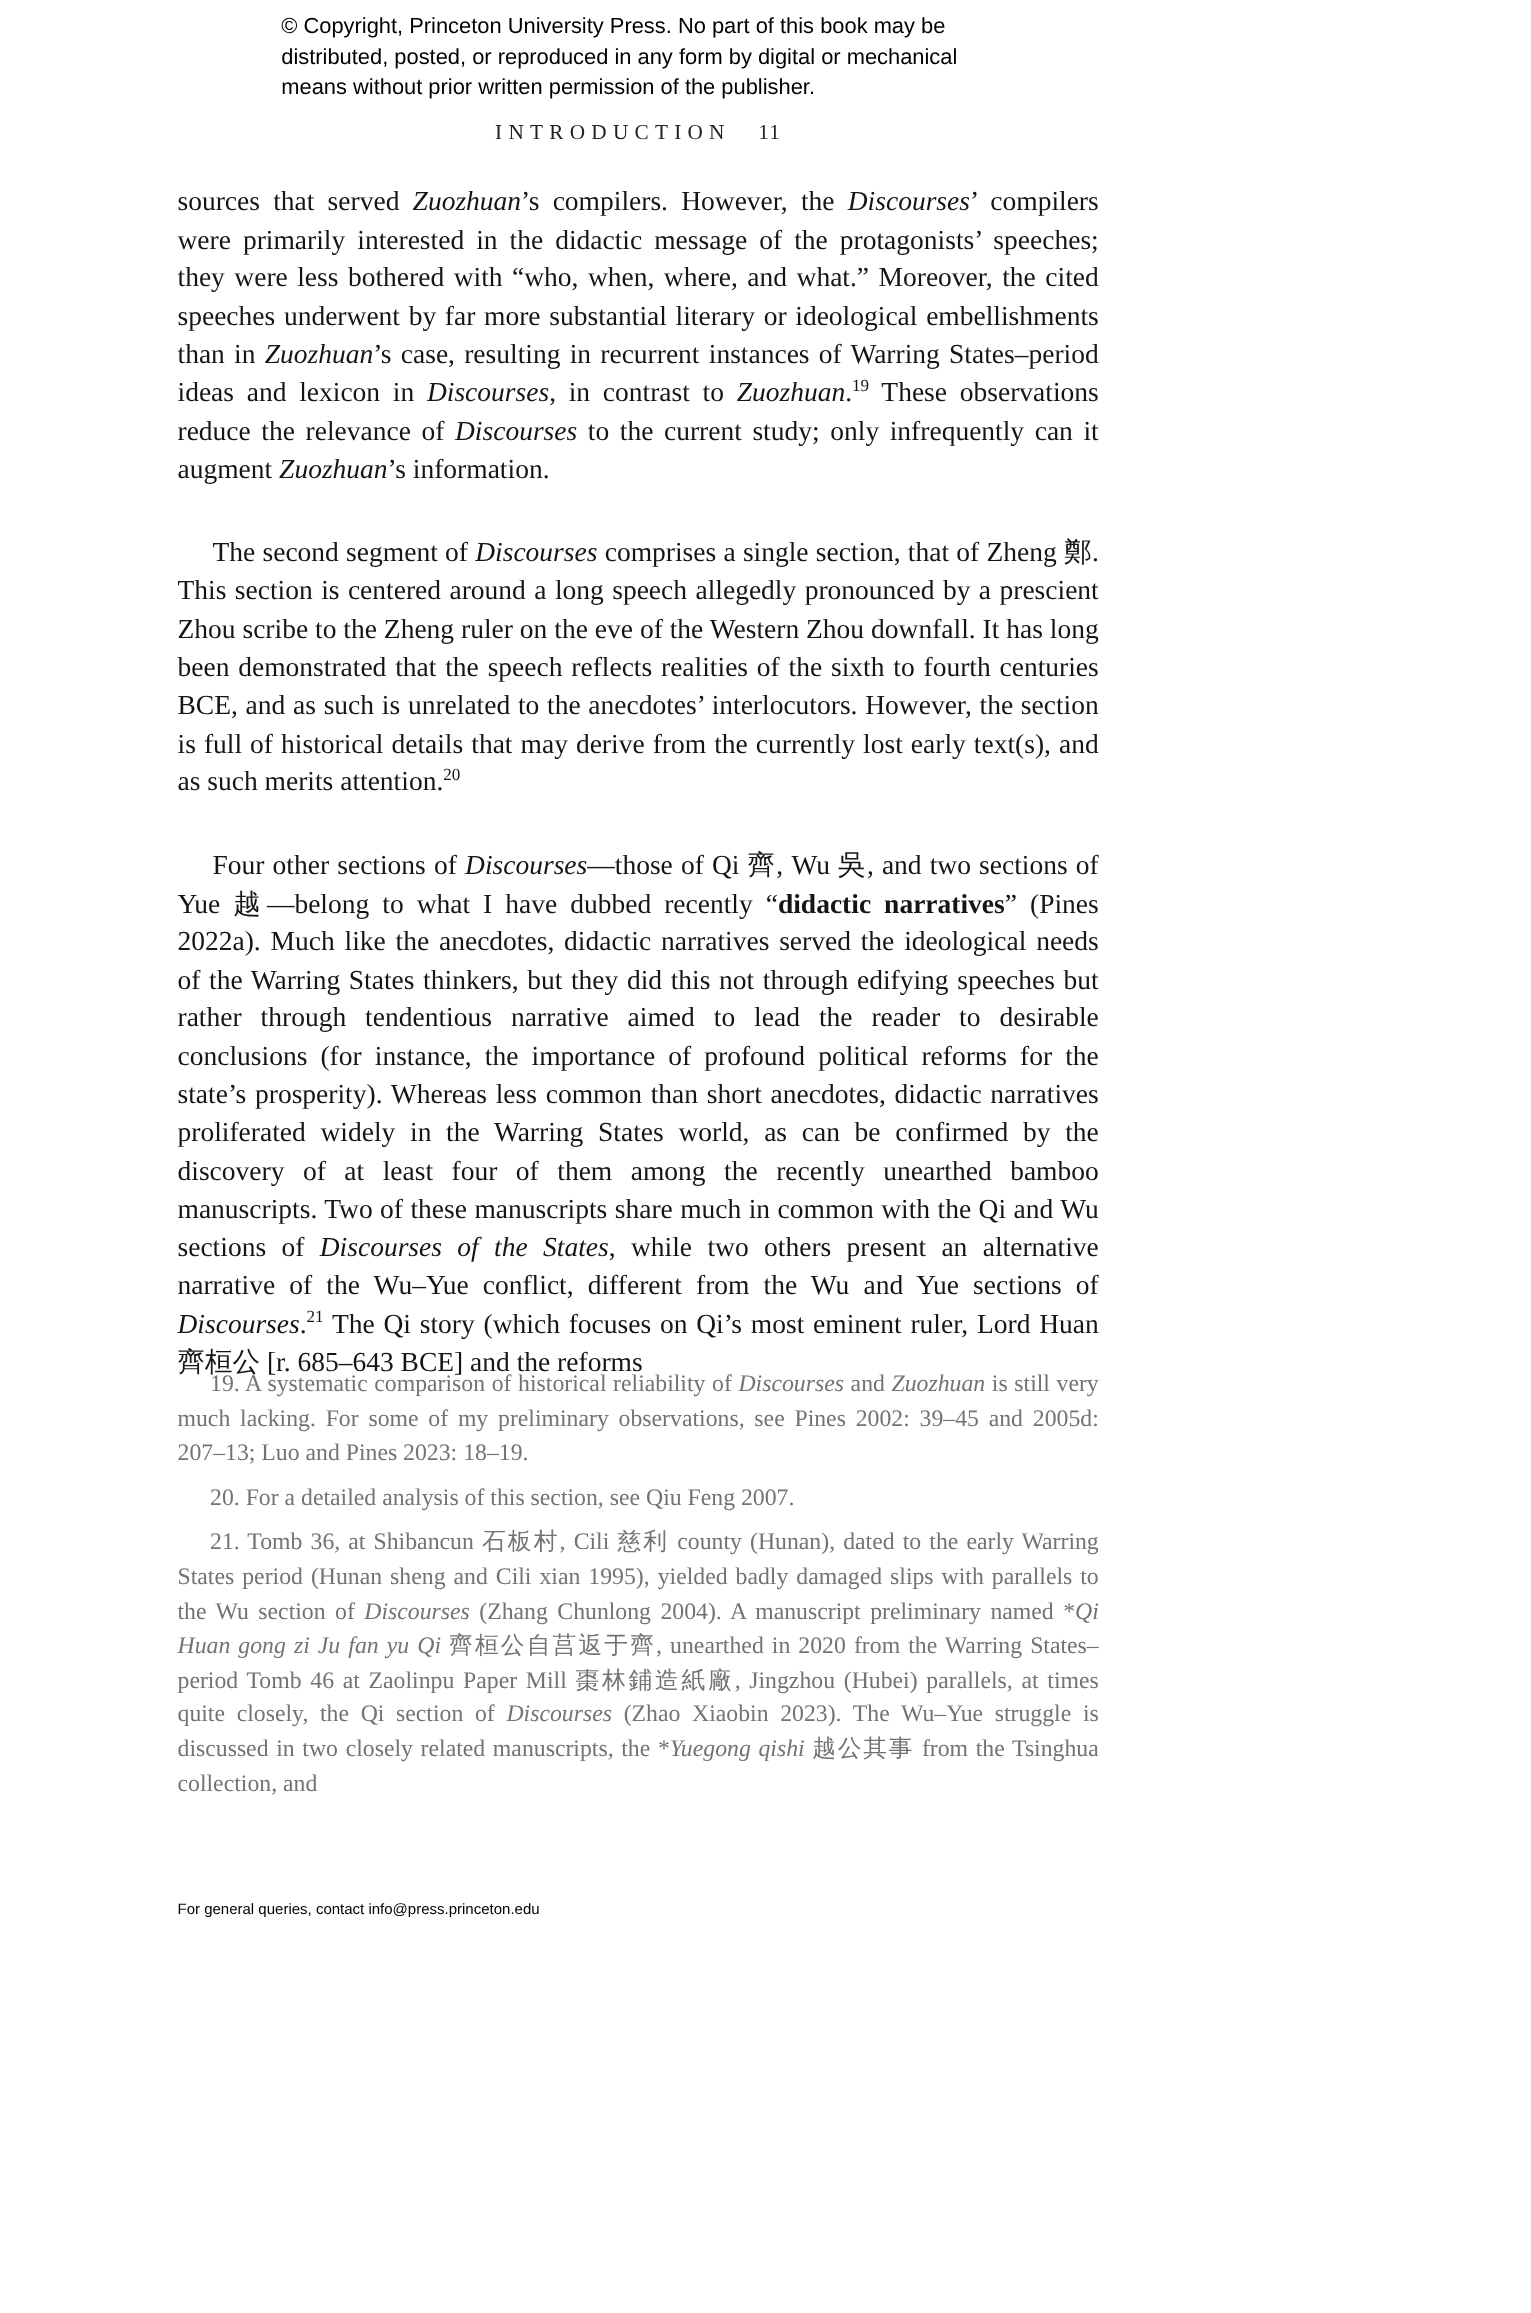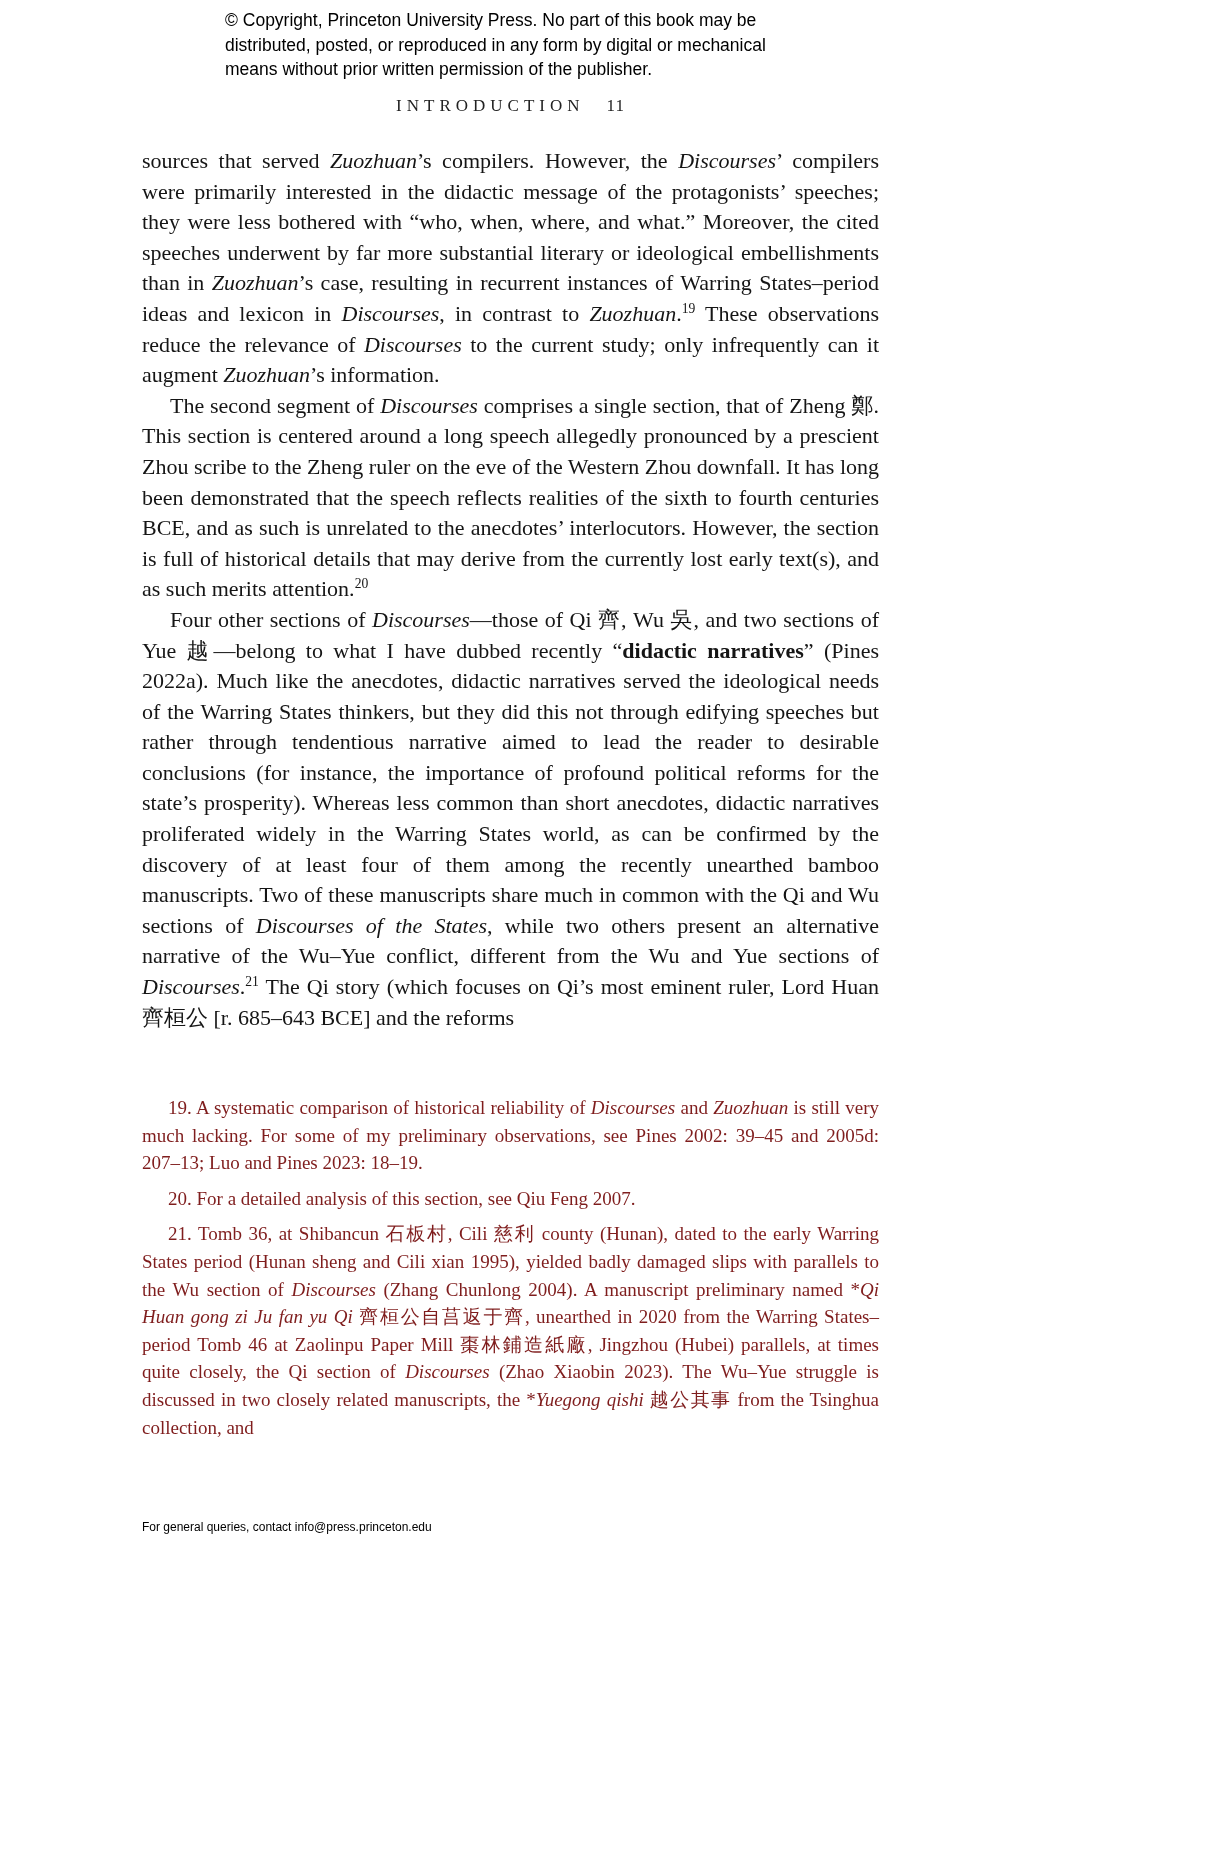--- a/index.html
+++ b/index.html
@@ -43,35 +43,35 @@
     position: absolute;
     left: 142px;
     top: 146px;
     width: 737px;
     font-size: 22px;
     line-height: 30.6px;
     text-align: justify;
     color: #151515;
   }
   .body-text p { margin: 0; }
-  .body-text p.indent { text-indent: 28px; }
+  .body-text p.indent { text-indent: 28px; margin-top: 36px; }
   .body-text sup, .footnotes sup {
     font-size: 0.62em;
     line-height: 0;
     vertical-align: super;
   }
   .footnotes {
     position: absolute;
     left: 142px;
     top: 1094px;
     width: 737px;
     font-size: 19px;
     line-height: 27.6px;
     text-align: justify;
-    color: #7f1d1d;
+    color: #737373;
   }
   .footnotes p.footnote {
     margin: 0 0 8px 0;
     text-indent: 26px;
   }
   .page-footer {
     position: absolute;
     left: 142px;
     top: 1520px;
     width: 737px;

